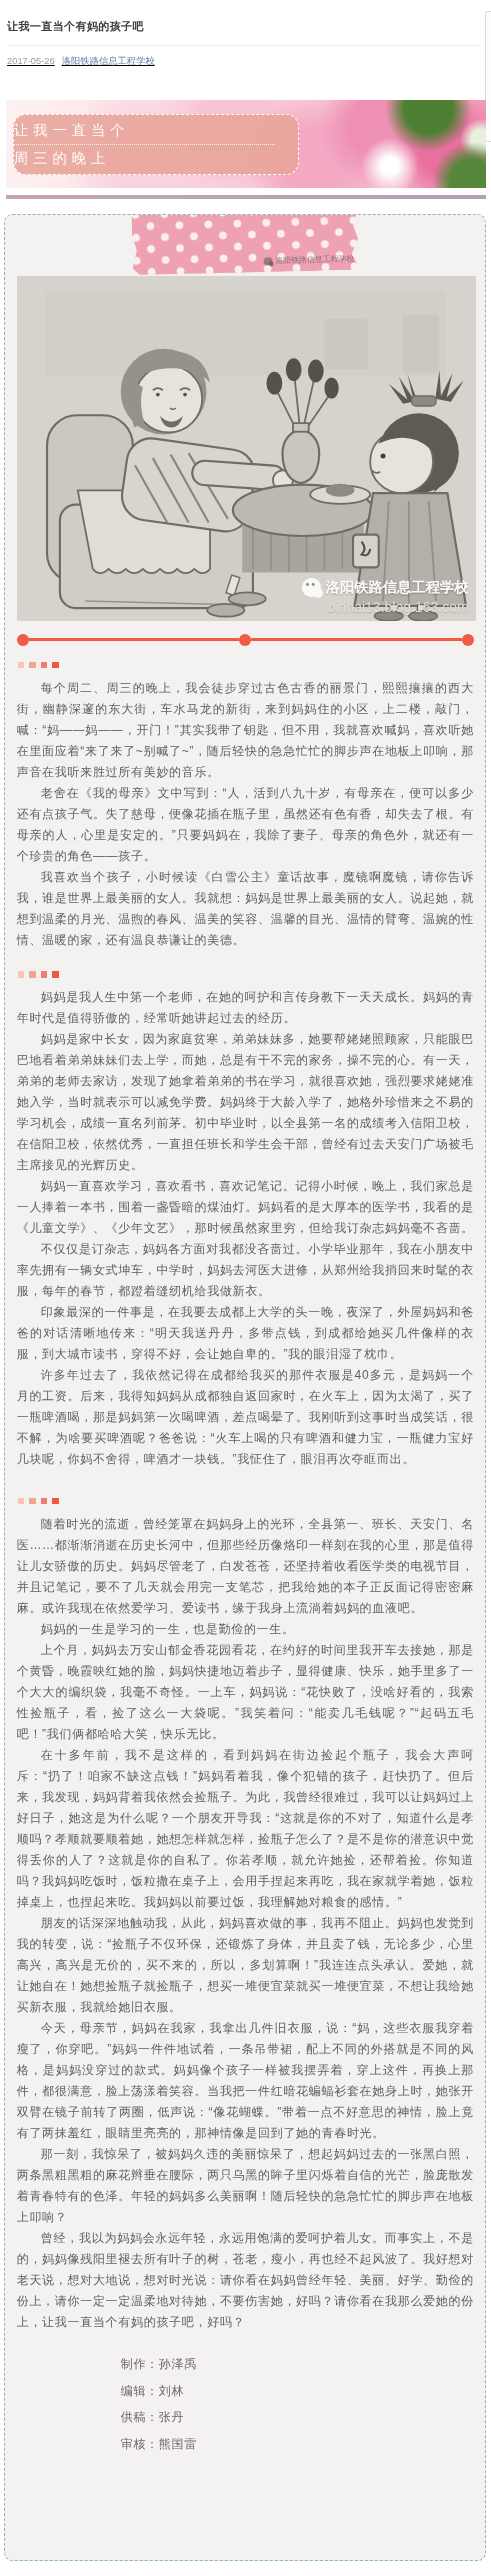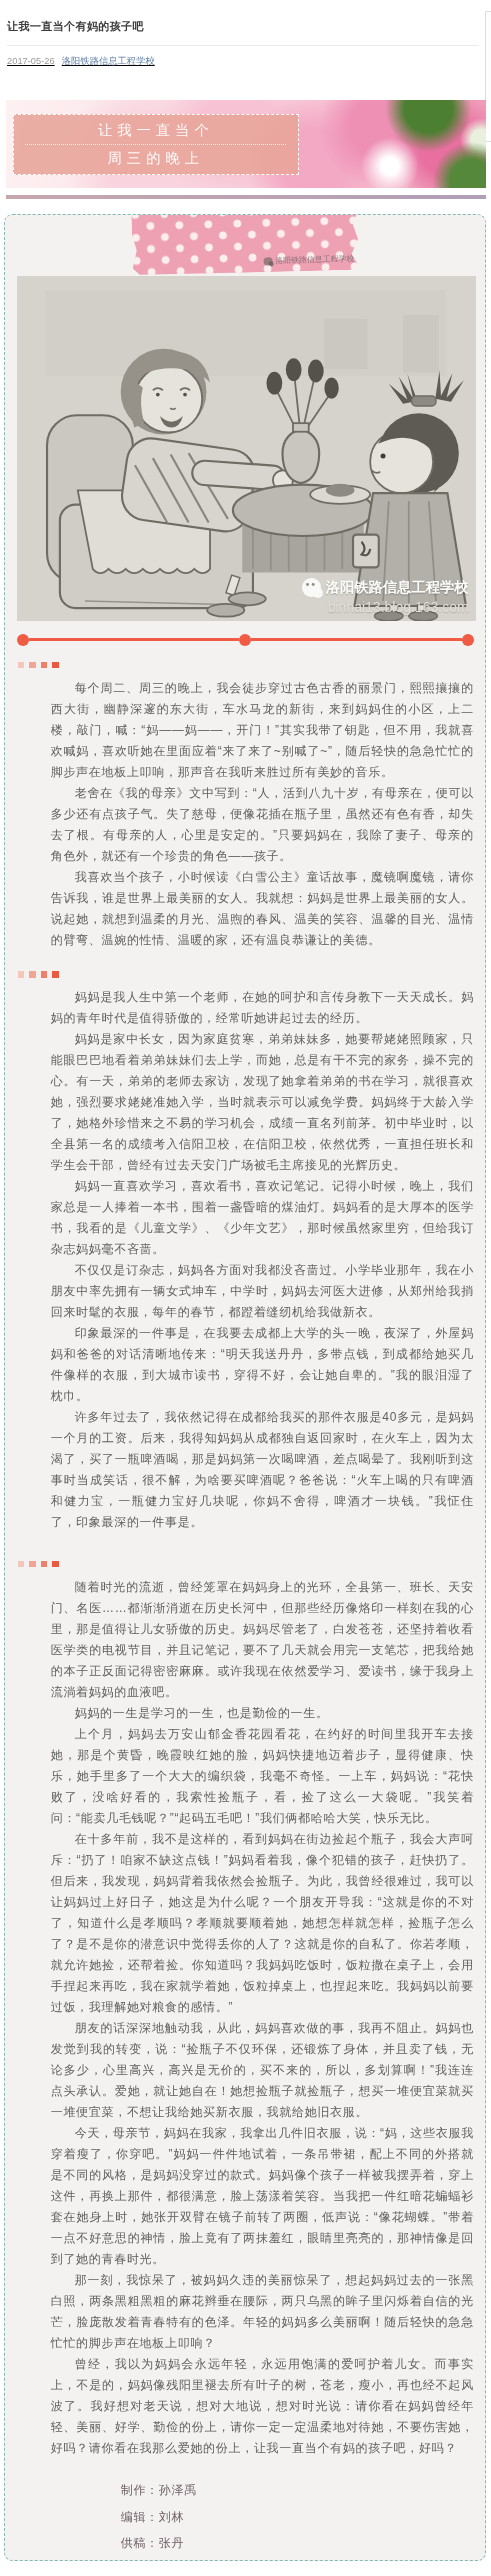--- a/index.html
+++ b/index.html
@@ -26,22 +26,22 @@
       radial-gradient(circle at 99% 45%, #e9f0dd 0 10px, rgba(233,240,221,0) 21.4px),
       radial-gradient(circle at 80% 75%, #fff 0 8.6px, rgba(255,255,255,0) 29px),
       radial-gradient(circle at 92% 55%, #e86f9f 0 27px, rgba(232,111,159,0) 57px),
       radial-gradient(circle at 78% 30%, #ee8fb4 0 30px, rgba(238,143,180,0) 61px),
       radial-gradient(circle at 64% 70%, #f3a8c4 0 32px, rgba(243,168,196,0) 68px),
       radial-gradient(circle at 48% 35%, #f7c3d4 0 39px, rgba(247,195,212,0) 79px),
       radial-gradient(circle at 30% 70%, #f9d4de 0 43px, rgba(249,212,222,0) 86px),
       linear-gradient(100deg, #fdf1f2 0%, #fbdfe5 45%, #f5b8cb 75%, #ef96b4 100%);
   }
   .banner-box { position:absolute; left:7.1px; top:14.3px; width:286px; height:61px;
-    background:rgba(231,164,152,.88); border:1.4px dashed #fff; border-radius:1px;
-    display:flex; flex-direction:column; justify-content:space-around; align-items:center; padding:4.3px 0; }
+    background:rgba(231,164,152,.88); border:1.4px dashed #fff; border-radius:13px;
+    display:flex; flex-direction:column; justify-content:space-around; align-items:flex-start; padding:4.3px 0; }
   .banner-line { color:rgba(255,255,255,.95); font-size:14.3px; letter-spacing:5px; }
   .banner-sep { width:92%; border-top:0.7px dotted rgba(255,255,255,.85); }
   
   .mauve-bar { position:absolute; top:195px; left:5.7px; width:480px; height:4.3px;
     background:linear-gradient(90deg,#c6a7ae,#b19fb7); }
   
   .card { position:absolute; top:214px; left:4.3px; width:482px; height:2347px;
     background:#f4f2f0; border:1.4px dashed #85b7b9; border-radius:8.6px;
     padding:0 11.4px; overflow:hidden; }
   
@@ -81,21 +81,21 @@
   .sq-marker i { width:6.4px; height:6.4px; display:block; }
   .sq-marker i:nth-child(1){ background:#f4c6bc; }
   .sq-marker i:nth-child(2){ background:#f2a593; }
   .sq-marker i:nth-child(3){ background:#ee7f6b; }
   .sq-marker i:nth-child(4){ background:#e95a41; }
   .m1 { margin:15.7px 0 9.3px 1.4px; }
   .m2 { margin:20px 0 9.3px 1.4px; }
   .m3 { margin:27px 0 9.3px 1.4px; }
   
   .content p { font-size:12px; letter-spacing:0.7px; line-height:21px; color:#606060;
-    text-align:justify; text-indent:2em;margin-left:34px; }
+    text-align:justify; text-indent:2em; }
   
   .credits { margin:18.6px 0 0 104px; color:#6f6168; font-size:12px; line-height:26.4px; letter-spacing:0.7px; }
 </style>
 </head>
 <body>
 
 <div class="header">
   <h1>让我一直当个有妈的孩子吧</h1>
   <div class="meta">
     <span class="date">2017-05-26</span><a>洛阳铁路信息工程学校</a>
@@ -245,21 +245,21 @@
         <i></i>
         <i></i>
         <i></i>
         <i></i>
       </div>
     <p>妈妈是我人生中第一个老师，在她的呵护和言传身教下一天天成长。妈妈的青年时代是值得骄傲的，经常听她讲起过去的经历。</p>
     <p>妈妈是家中长女，因为家庭贫寒，弟弟妹妹多，她要帮姥姥照顾家，只能眼巴巴地看着弟弟妹妹们去上学，而她，总是有干不完的家务，操不完的心。有一天，弟弟的老师去家访，发现了她拿着弟弟的书在学习，就很喜欢她，强烈要求姥姥准她入学，当时就表示可以减免学费。妈妈终于大龄入学了，她格外珍惜来之不易的学习机会，成绩一直名列前茅。初中毕业时，以全县第一名的成绩考入信阳卫校，在信阳卫校，依然优秀，一直担任班长和学生会干部，曾经有过去天安门广场被毛主席接见的光辉历史。</p>
     <p>妈妈一直喜欢学习，喜欢看书，喜欢记笔记。记得小时候，晚上，我们家总是一人捧着一本书，围着一盏昏暗的煤油灯。妈妈看的是大厚本的医学书，我看的是《儿童文学》、《少年文艺》，那时候虽然家里穷，但给我订杂志妈妈毫不吝啬。</p>
     <p>不仅仅是订杂志，妈妈各方面对我都没吝啬过。小学毕业那年，我在小朋友中率先拥有一辆女式坤车，中学时，妈妈去河医大进修，从郑州给我捎回来时髦的衣服，每年的春节，都蹬着缝纫机给我做新衣。</p>
     <p>印象最深的一件事是，在我要去成都上大学的头一晚，夜深了，外屋妈妈和爸爸的对话清晰地传来：“明天我送丹丹，多带点钱，到成都给她买几件像样的衣服，到大城市读书，穿得不好，会让她自卑的。”我的眼泪湿了枕巾。</p>
-    <p>许多年过去了，我依然记得在成都给我买的那件衣服是40多元，是妈妈一个月的工资。后来，我得知妈妈从成都独自返回家时，在火车上，因为太渴了，买了一瓶啤酒喝，那是妈妈第一次喝啤酒，差点喝晕了。我刚听到这事时当成笑话，很不解，为啥要买啤酒呢？爸爸说：“火车上喝的只有啤酒和健力宝，一瓶健力宝好几块呢，你妈不舍得，啤酒才一块钱。”我怔住了，印象最深的一件事是。</p>
+    <p>许多年过去了，我依然记得在成都给我买的那件衣服是40多元，是妈妈一个月的工资。后来，我得知妈妈从成都独自返回家时，在火车上，因为太渴了，买了一瓶啤酒喝，那是妈妈第一次喝啤酒，差点喝晕了。我刚听到这事时当成笑话，很不解，为啥要买啤酒呢？爸爸说：“火车上喝的只有啤酒和健力宝，一瓶健力宝好几块呢，你妈不舍得，啤酒才一块钱。”我怔住了，眼泪再次夺眶而出。</p>
 
     <div class="sq-marker m3">
         <i></i>
         <i></i>
         <i></i>
         <i></i>
       </div>
     <p>随着时光的流逝，曾经笼罩在妈妈身上的光环，全县第一、班长、天安门、名医……都渐渐消逝在历史长河中，但那些经历像烙印一样刻在我的心里，那是值得让儿女骄傲的历史。妈妈尽管老了，白发苍苍，还坚持着收看医学类的电视节目，并且记笔记，要不了几天就会用完一支笔芯，把我给她的本子正反面记得密密麻麻。或许我现在依然爱学习、爱读书，缘于我身上流淌着妈妈的血液吧。</p>
     <p>妈妈的一生是学习的一生，也是勤俭的一生。</p>
     <p>上个月，妈妈去万安山郁金香花园看花，在约好的时间里我开车去接她，那是个黄昏，晚霞映红她的脸，妈妈快捷地迈着步子，显得健康、快乐，她手里多了一个大大的编织袋，我毫不奇怪。一上车，妈妈说：“花快败了，没啥好看的，我索性捡瓶子，看，捡了这么一大袋呢。”我笑着问：“能卖几毛钱呢？”“起码五毛吧！”我们俩都哈哈大笑，快乐无比。</p>

